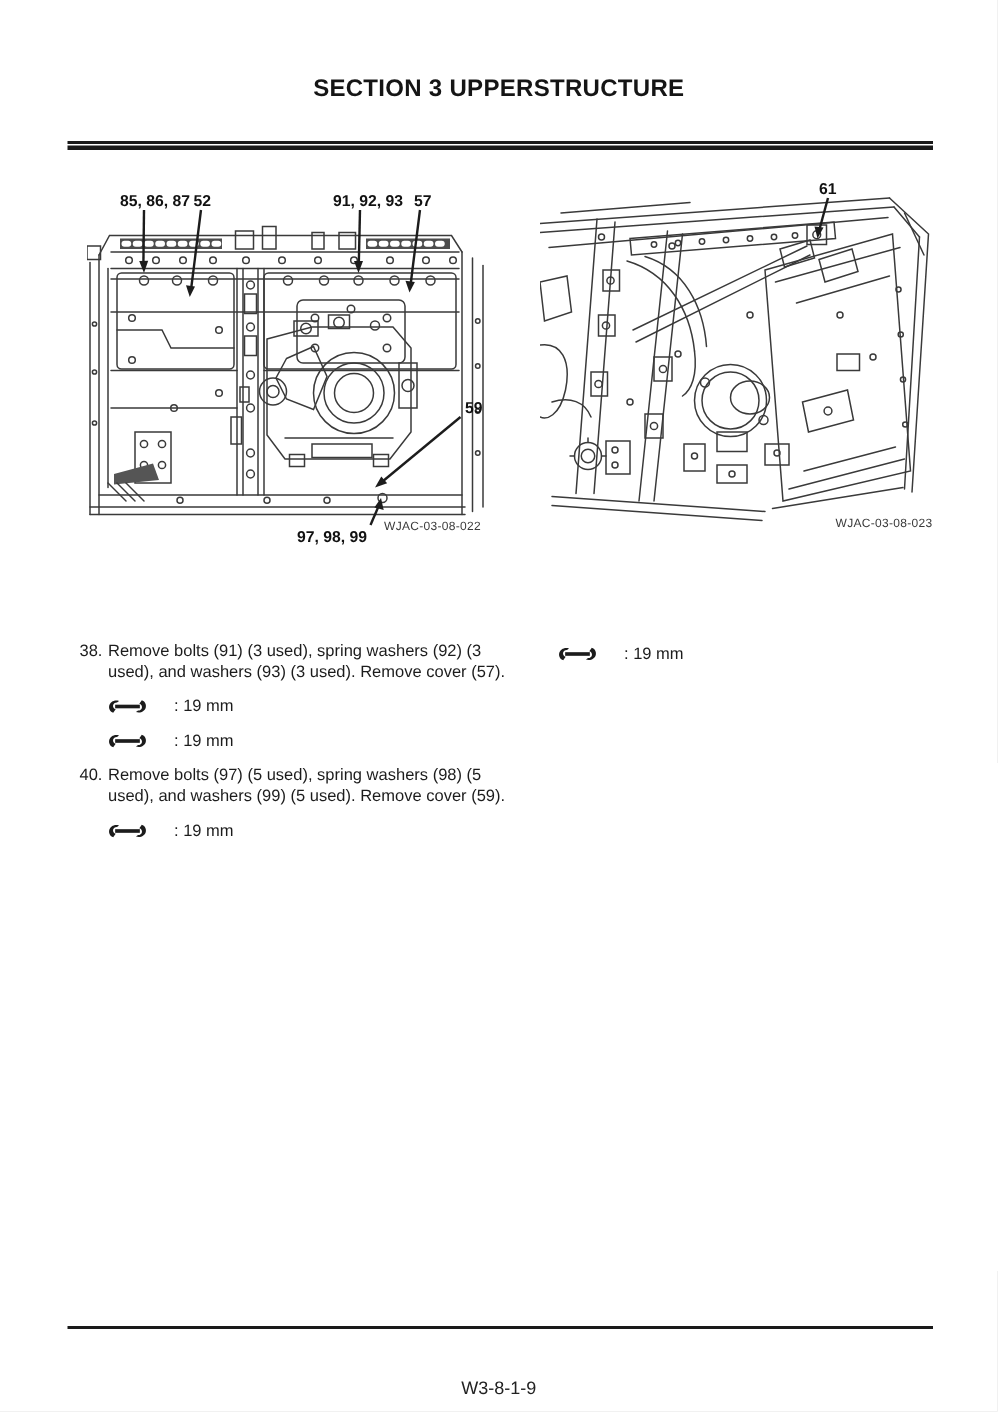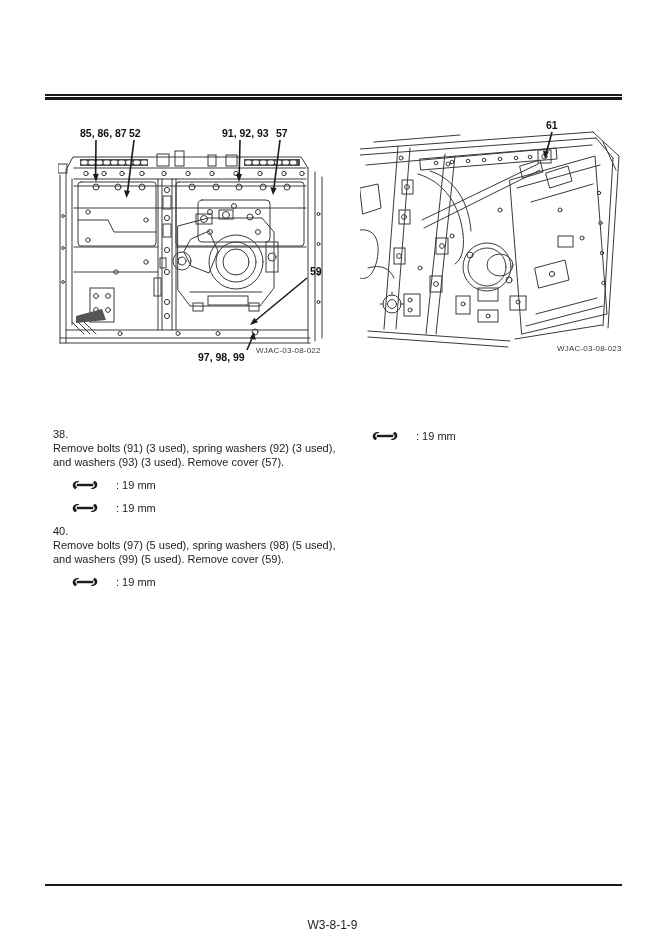--- a/index.html
+++ b/index.html
@@ -11,37 +11,38 @@
            font-size:12.5px;font-weight:bold;color:#151515;}
   .hdr-rule{position:absolute;top:94px;left:45px;width:577px;}
   .hdr-rule .thin{height:1.5px;background:#1a1a1a;}
   .hdr-rule .thick{height:3px;background:#1a1a1a;margin-top:1.5px;}
   .fig-left{position:absolute;left:58px;top:120px;width:272px;height:248px;}
   .fig-right{position:absolute;left:360px;top:118px;width:265px;height:245px;}
   svg text.callout{font-family:"Liberation Sans",sans-serif;font-size:10.5px;font-weight:bold;fill:#111;}
   svg text.figcap{font-family:"Liberation Sans",sans-serif;font-size:8px;fill:#3a3a3a;letter-spacing:.2px;}
   .steps-left{position:absolute;left:53px;top:427px;width:299px;}
   .steps-right{position:absolute;left:352px;top:427px;width:273px;}
-  .step{display:flex;font-size:11px;line-height:14px;margin-bottom:9px;flex-direction:column;}
+  .step{display:flex;font-size:11px;line-height:14px;margin-bottom:9px;}
   .step-num{width:19px;flex:none;}
   .steps-right .step-num{width:20px;}
   .step-text{flex:1;}
   .tool-line{margin:0 0 9px 19px;height:14px;display:flex;align-items:center;
              font-size:11px;line-height:14px;gap:11px;}
   .steps-right .tool-line{margin-left:20px;margin-top:2px;}
   .tool-line svg{margin-right:7px;flex:none;}
   .footer-rule{position:absolute;top:884px;left:45px;width:577px;height:1.5px;background:#1a1a1a;}
   .footer-text{position:absolute;top:892px;left:0;width:100%;text-align:center;
                font-size:12px;color:#222;margin-top:26px;}
 </style>
 </head>
 <body>
 
 <div class="page">
 
+  <div class="hdr-title">SECTION 3 UPPERSTRUCTURE</div>
   <div class="hdr-rule">
     <div class="thin"></div>
     <div class="thick"></div>
   </div>
 
   <div class="fig-left">
     <svg width="272" height="248" viewBox="0 0 272 248">
       <g stroke="#3a3a3a" stroke-width="1" fill="none" stroke-linecap="round">
 
         <polyline points="8,50 15,37 243,37 250,48"></polyline>

